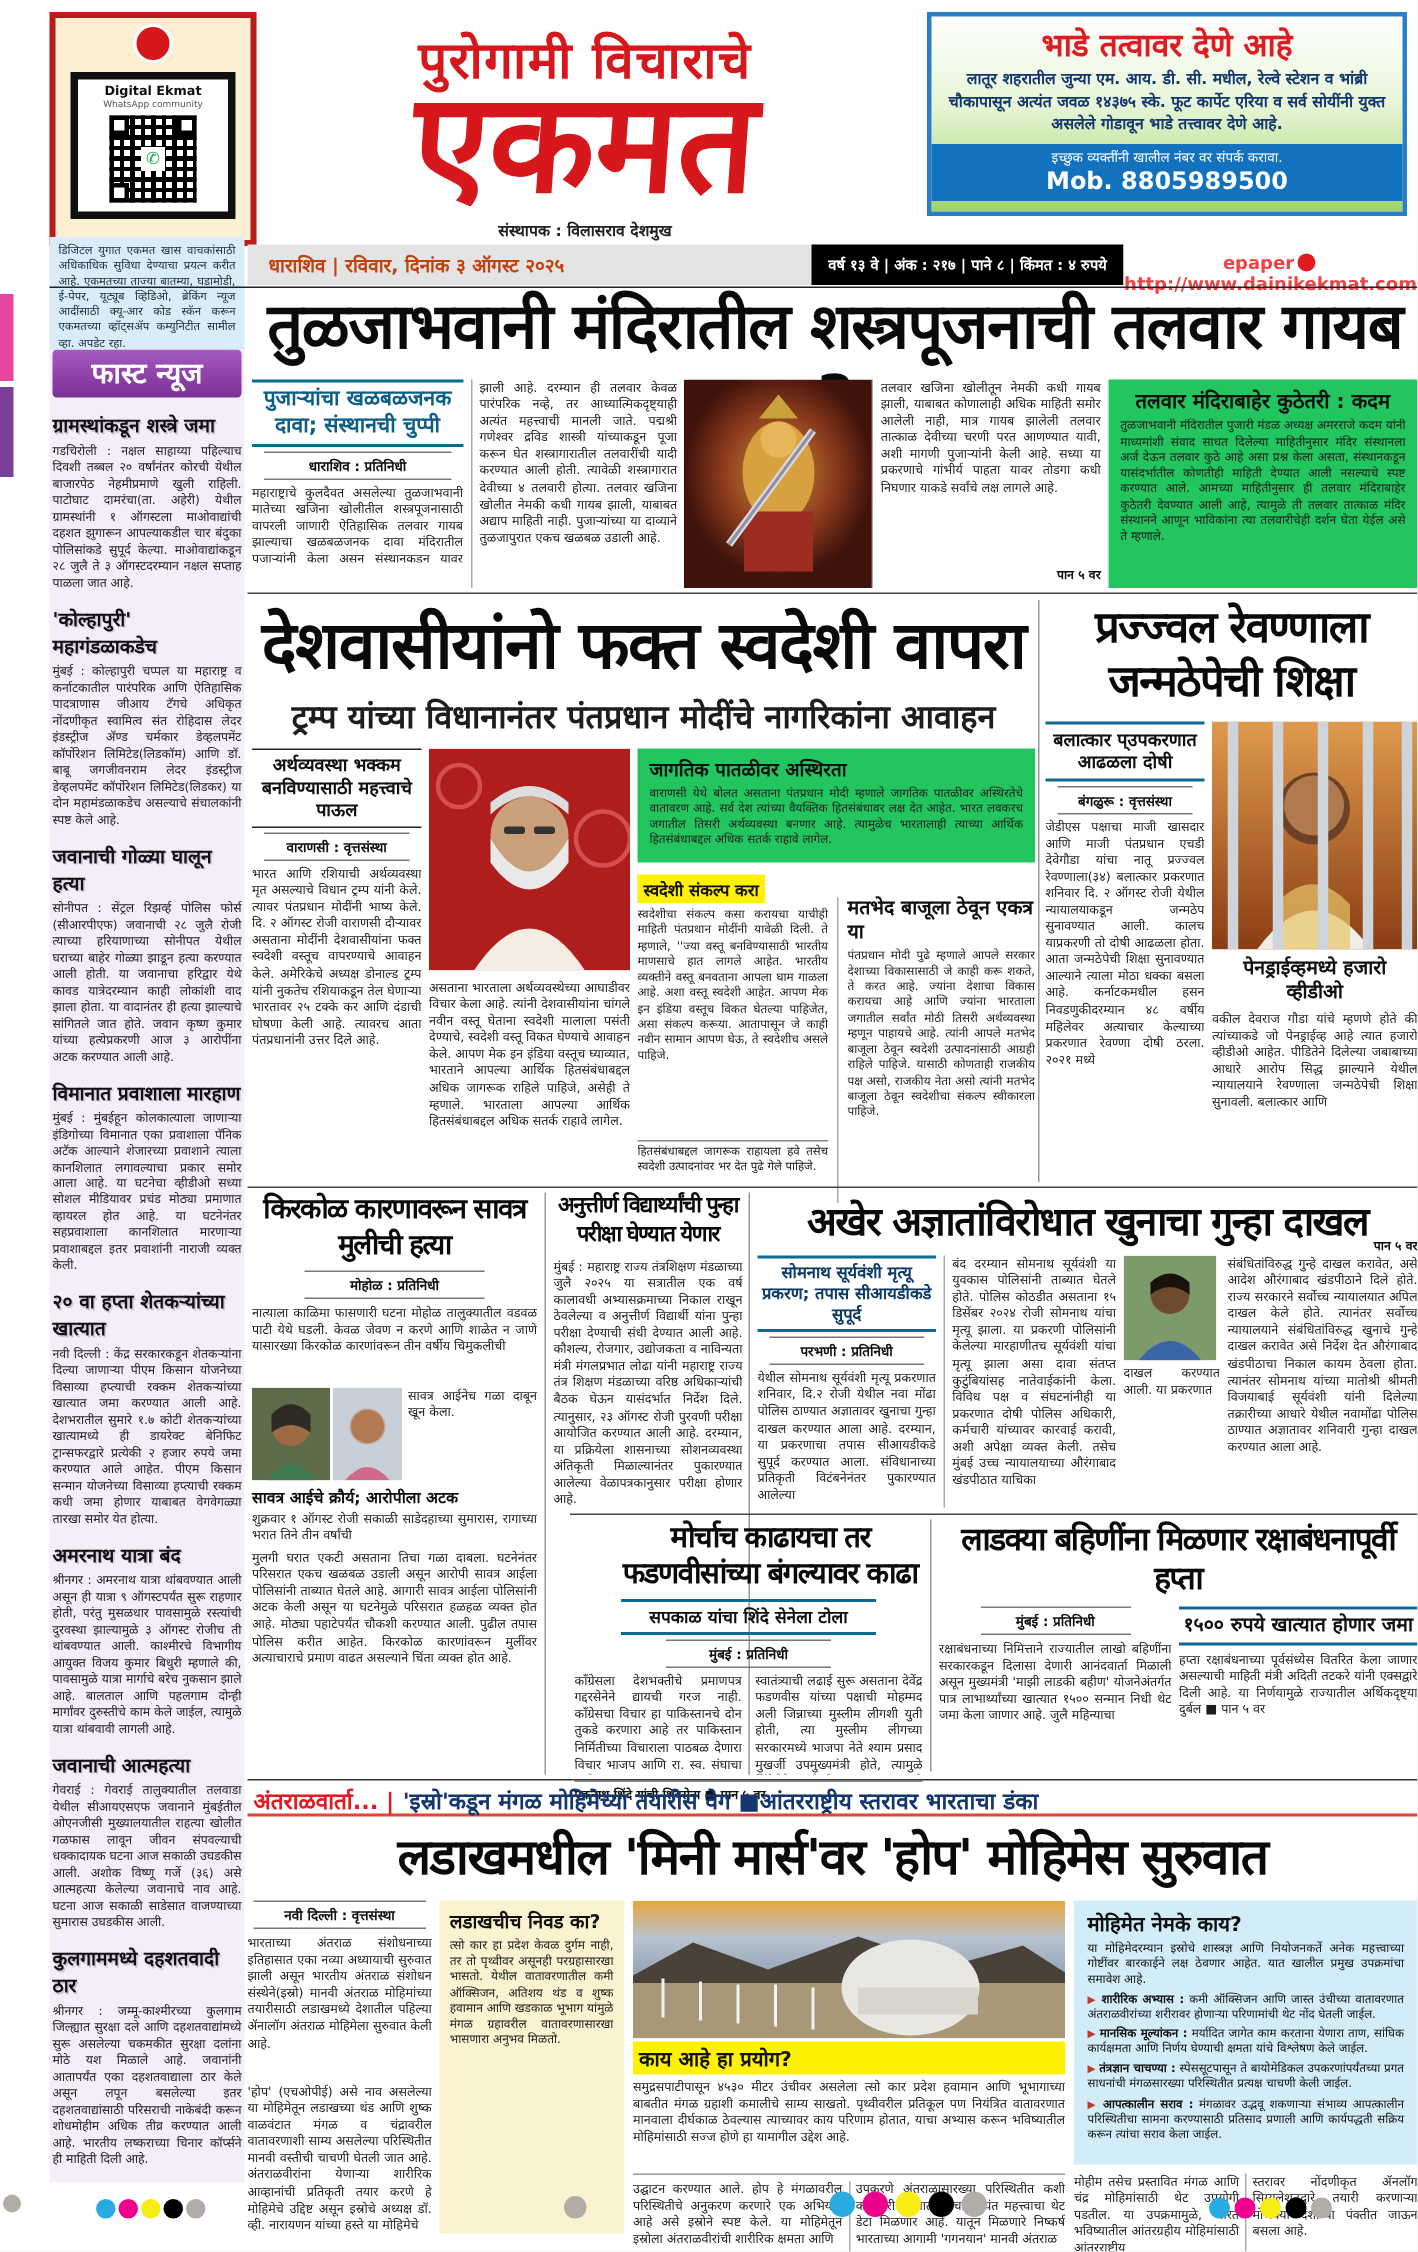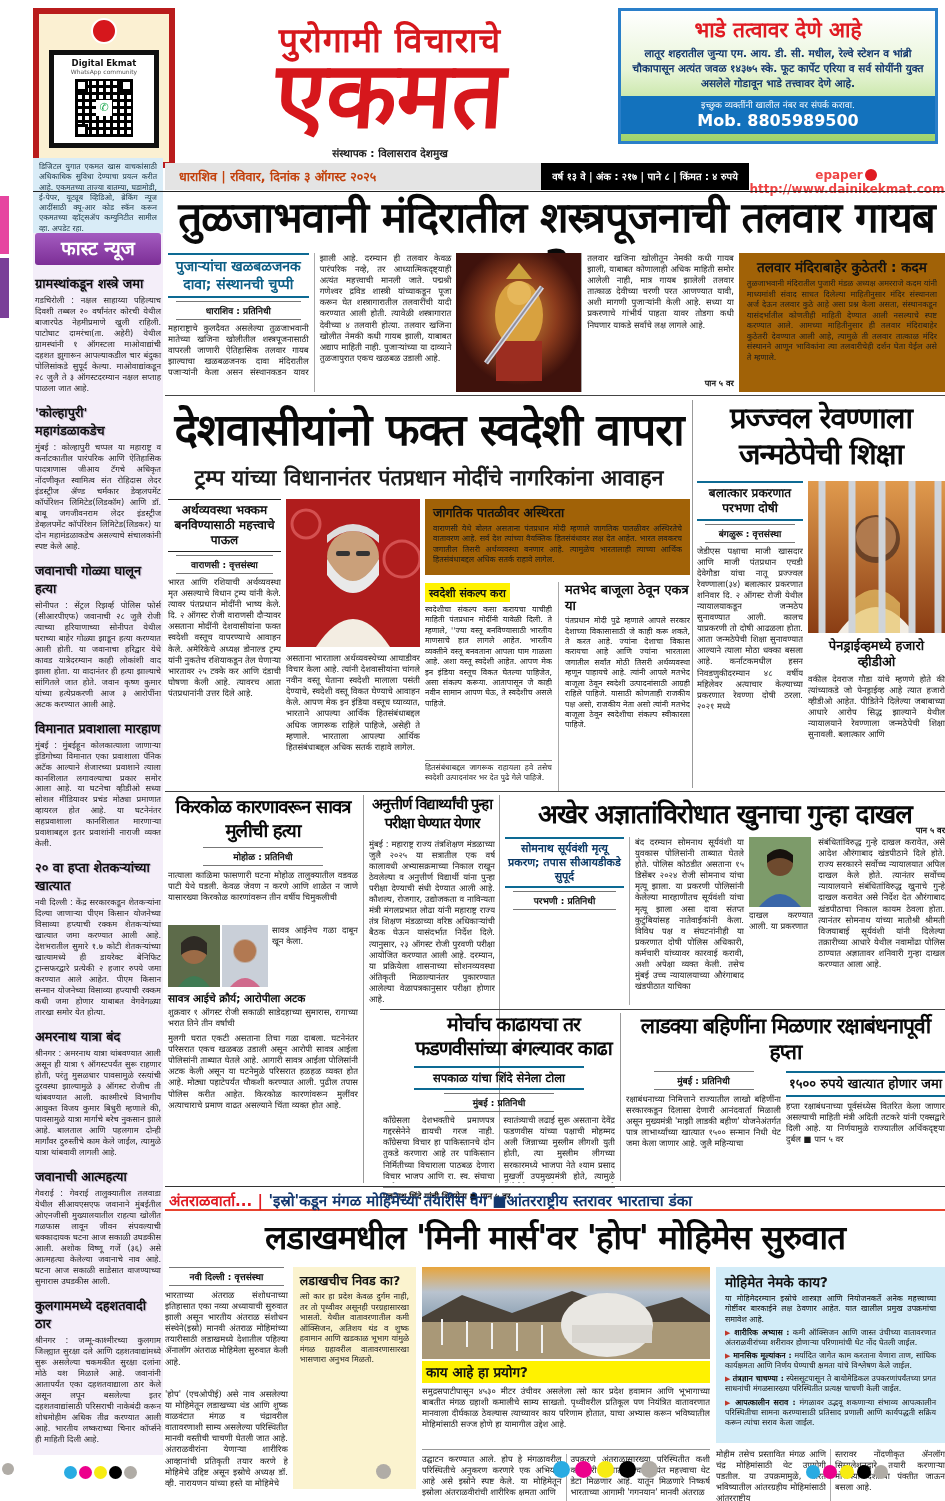--- a/index.html
+++ b/index.html
@@ -5,21 +5,21 @@
   html,body{margin:0;padding:0;background:#e9e9e9;}
   .page{position:relative;width:945px;height:1501px;background:#ffffff;overflow:hidden;
         font-family:"DejaVu Sans","Liberation Sans",sans-serif;color:#111;margin:0 auto;}
   .abs{position:absolute;}
   .just{text-align:justify;}
   .bodytxt{font-size:8.4px;line-height:1.32;color:#1c1c1c;overflow:hidden;}
   
   .tagline{color:#d6171c;font-size:34px;font-weight:800;text-align:center;letter-spacing:1px;}
   .mast-title{color:#d6171c;font-size:92px;font-weight:800;text-align:center;line-height:1;transform:skewX(-4deg);}
   .founder{font-size:10.5px;text-align:center;color:#222;font-weight:600;}
-  .qrbox{background:#fbf0d2;border:6px solid #b91c1c;text-align:center;}
+  .qrbox{background:#fbf0d2;border:4px solid #b91c1c;text-align:center;}
   .qrpanel{background:#fff;border:5px solid #101010;margin:6px auto 0;width:100px;padding:3px 0 6px;}
   .qrbrand{font-size:8.5px;font-weight:700;}
   .qrcomm{font-size:6px;color:#555;}
   .qrpattern{position:relative;width:58px;height:58px;margin:4px auto 0;
      background-image:repeating-linear-gradient(0deg,#000 0 3px,transparent 3px 7px),
                       repeating-linear-gradient(90deg,#000 0 3px,transparent 3px 7px);}
   .qrcorner{position:absolute;width:13px;height:13px;border:3px solid #000;background:#fff;box-sizing:border-box;}
   .qrcenter{position:absolute;left:21px;top:21px;width:16px;height:16px;background:#fff;color:#1daa50;font-size:11px;line-height:16px;}
   .ekmat-dot{width:22px;height:22px;border-radius:50%;background:#d6171c;margin:4px auto 0;border:2px solid #fff;
              color:#fff;font-size:5px;line-height:20px;overflow:hidden;}
@@ -33,21 +33,21 @@
   .dateband{display:flex;align-items:stretch;font-weight:700;}
   .db-left{flex:1;background:#e4e4e4;font-size:12.5px;padding:5px 0 0 14px;color:#c2410c;}
   .db-issue{width:208px;background:#000;color:#fff;font-size:9.8px;text-align:center;padding-top:7px;}
   .db-epaper{width:196px;background:#fff;font-size:12px;text-align:center;padding-top:5px;color:#ef4444;}
   .epaper-ic{display:inline-block;width:12px;height:12px;border-radius:50%;background:#e01b22;vertical-align:-2px;margin:0 2px;}
   
   .h-xxl{font-weight:800;color:#0a0a0a;text-align:center;letter-spacing:-1px;}
   .teal-rule{border-top:2px solid #0d6a93;border-bottom:2px solid #0d6a93;}
   .claim-title{color:#0d5f86;font-size:14px;font-weight:800;text-align:center;line-height:1.25;padding:3px 0;}
   .dateline{font-size:9px;font-weight:700;text-align:center;padding:2px 0;border-top:1px solid #777;border-bottom:1px solid #777;margin:3px 8px;}
-  .sidebox{background:#a16207;padding:5px 8px;box-sizing:border-box;}
+  .sidebox{background:#22c55e;padding:5px 8px;box-sizing:border-box;}
   .sidebox h4{margin:0 0 3px;font-size:13.5px;text-align:center;}
   .ybox-title{background:#fff200;font-weight:800;font-size:11px;padding:2px 4px;display:inline-block;}
   .jump{font-size:8.2px;font-weight:700;text-align:right;}
   .colrule{border-left:1px solid #aaa;}
   
   .fastnews{background:#f4eef9;}
   .fn-head{background:linear-gradient(180deg,#a45cc0,#7c2e96);color:#fff;font-size:19px;font-weight:800;text-align:center;border-radius:3px;padding:2px 0 4px;}
   .fn-item-title{font-size:12.8px;font-weight:800;color:#101010;margin:9px 0 3px;text-shadow:1px 1px 0 #cfc3da;}
   .fn-item-body{font-size:8.2px;line-height:1.34;color:#242424;text-align:justify;}
   .photo{overflow:hidden;position:relative;}
@@ -216,35 +216,35 @@
         <div class="sidebox" style="width:100%;height:76px;">
           <h4 style="text-align:left;font-size:12.5px;">जागतिक पातळीवर अस्थिरता</h4>
           <div class="bodytxt just" style="font-size:7.9px;height:50px;">वाराणसी येथे बोलत असताना पंतप्रधान मोदी म्हणाले जागतिक पातळीवर अस्थिरतेचे वातावरण आहे. सर्व देश त्यांच्या वैयक्तिक हितसंबंधावर लक्ष देत आहेत. भारत लवकरच जगातील तिसरी अर्थव्यवस्था बनणार आहे. त्यामुळेच भारतालाही त्याच्या आर्थिक हितसंबंधाबद्दल अधिक सतर्क राहावे लागेल.</div>
         </div>
         <div style="display:flex;margin-top:7px;">
           <div style="width:130px;">
             <div class="ybox-title">स्वदेशी संकल्प करा</div>
             <div class="bodytxt just" style="margin-top:3px;height:152px;font-size:7.9px;">स्वदेशीचा संकल्प कसा करायचा याचीही माहिती पंतप्रधान मोदींनी यावेळी दिली. ते म्हणाले, ''ज्या वस्तू बनविण्यासाठी भारतीय माणसाचे हात लागले आहेत. भारतीय व्यक्तीने वस्तू बनवताना आपला घाम गाळला आहे. अशा वस्तू स्वदेशी आहेत. आपण मेक इन इंडिया वस्तूच विकत घेतल्या पाहिजेत, असा संकल्प करूया. आतापासून जे काही नवीन सामान आपण घेऊ, ते स्वदेशीच असले पाहिजे.</div>
             <div class="bodytxt just" style="border-top:1px solid #888;margin-top:3px;padding-top:2px;font-size:7.7px;height:28px;">हितसंबंधाबद्दल जागरूक राहायला हवे तसेच स्वदेशी उत्पादनांवर भर देत पुढे गेले पाहिजे.</div>
           </div>
-          <div class="colrule" style="width:128px;padding-left:6px;margin-left:6px;">
+          <div class="colrule" style="width:128px;padding-left:6px;margin-left:6px;margin-top:16px;">
             <div style="font-weight:800;font-size:13px;line-height:1.2;">मतभेद बाजूला ठेवून एकत्र या</div>
             <div class="bodytxt just" style="margin-top:3px;height:170px;font-size:7.9px;">पंतप्रधान मोदी पुढे म्हणाले आपले सरकार देशाच्या विकासासाठी जे काही करू शकते, ते करत आहे. ज्यांना देशाचा विकास करायचा आहे आणि ज्यांना भारताला जगातील सर्वांत मोठी तिसरी अर्थव्यवस्था म्हणून पाहायचे आहे. त्यांनी आपले मतभेद बाजूला ठेवून स्वदेशी उत्पादनांसाठी आग्रही राहिले पाहिजे. यासाठी कोणताही राजकीय पक्ष असो, राजकीय नेता असो त्यांनी मतभेद बाजूला ठेवून स्वदेशीचा संकल्प स्वीकारला पाहिजे.</div>
           </div>
         </div>
       </div>
     </div>
   </div>
 
   <div class="abs" style="left:692px;top:400px;height:388px;border-left:1px solid #999;"></div>
   <div class="abs" style="left:697px;top:400px;width:248px;height:390px;">
     <div class="h-xxl" style="font-size:29px;line-height:1.25;">प्रज्ज्वल रेवण्णाला जन्मठेपेची शिक्षा</div>
     <div style="display:flex;margin-top:8px;">
       <div style="width:106px;padding-right:5px;">
-        <div class="claim-title teal-rule" style="color:#111;font-size:12px;">बलात्कार प्रकरणात परभणा दोषी</div>
+        <div class="claim-title teal-rule" style="color:#111;font-size:12px;">बलात्कार प्उपकरणात आढळला दोषी</div>
         <div class="dateline">बंगळुरू : वृत्तसंस्था</div>
         <div class="bodytxt just" style="height:218px;">जेडीएस पक्षाचा माजी खासदार आणि माजी पंतप्रधान एचडी देवेगौडा यांचा नातू प्रज्ज्वल रेवण्णाला(३४) बलात्कार प्रकरणात शनिवार दि. २ ऑगस्ट रोजी येथील न्यायालयाकडून जन्मठेप सुनावण्यात आली. कालच याप्रकरणी तो दोषी आढळला होता. आता जन्मठेपेची शिक्षा सुनावण्यात आल्याने त्याला मोठा धक्का बसला आहे. कर्नाटकमधील हसन निवडणुकीदरम्यान ४८ वर्षीय महिलेवर अत्याचार केल्याच्या प्रकरणात रेवण्णा दोषी ठरला. २०२१ मध्ये</div>
       </div>
       <div style="width:137px;">
         <div class="photo" style="width:137px;height:152px;">
           <svg width="137" height="152" viewBox="0 0 137 152" preserveAspectRatio="none">
             <rect width="137" height="152" fill="#c96a2a"></rect>
             <rect width="137" height="152" fill="url(#g2)"></rect>
             <defs>
                 <linearGradient id="g2" x1="0" y1="0" x2="0" y2="1">
@@ -307,20 +307,21 @@
     <div class="bodytxt just" style="margin-top:6px;height:330px;">मुंबई : महाराष्ट्र राज्य तंत्रशिक्षण मंडळाच्या जुलै २०२५ या सत्रातील एक वर्ष कालावधी अभ्यासक्रमाच्या निकाल राखून ठेवलेल्या व अनुत्तीर्ण विद्यार्थी यांना पुन्हा परीक्षा देण्याची संधी देण्यात आली आहे. कौशल्य, रोजगार, उद्योजकता व नाविन्यता मंत्री मंगलप्रभात लोढा यांनी महाराष्ट्र राज्य तंत्र शिक्षण मंडळाच्या वरिष्ठ अधिकाऱ्यांची बैठक घेऊन यासंदर्भात निर्देश दिले. त्यानुसार, २३ ऑगस्ट रोजी पुरवणी परीक्षा आयोजित करण्यात आली आहे. दरम्यान, या प्रक्रियेला शासनाच्या सोशनव्यवस्था अंतिकृती मिळाल्यानंतर पुकारण्यात आलेल्या वेळापत्रकानुसार परीक्षा होणार आहे.</div>
   </div>
 
   <div class="abs" style="left:499px;top:795px;height:388px;border-left:1px solid #999;"></div>
   <div class="abs" style="left:505px;top:795px;width:440px;height:212px;">
     <div class="h-xxl" style="font-size:26px;">अखेर अज्ञातांविरोधात खुनाचा गुन्हा दाखल</div>
     <div style="display:flex;margin-top:6px;">
       <div style="width:122px;padding-right:5px;">
         <div class="claim-title teal-rule" style="color:#0d3a66;font-size:11px;">सोमनाथ सूर्यवंशी मृत्यू प्रकरण; तपास सीआयडीकडे सुपूर्द</div>
         <div class="dateline">परभणी : प्रतिनिधी</div>
+        <div class="bodytxt just" style="height:108px;">येथील सोमनाथ सूर्यवंशी मृत्यू प्रकरणात शनिवार, दि.२ रोजी येथील नवा मोंढा पोलिस ठाण्यात अज्ञातावर खुनाचा गुन्हा दाखल करण्यात आला आहे. दरम्यान, या प्रकरणाचा तपास सीआयडीकडे सुपूर्द करण्यात आला. संविधानाच्या प्रतिकृती विटंबनेनंतर पुकारण्यात आलेल्या</div>
       </div>
       <div class="colrule bodytxt just" style="width:112px;padding:0 5px;height:168px;">बंद दरम्यान सोमनाथ सूर्यवंशी या युवकास पोलिसांनी ताब्यात घेतले होते. पोलिस कोठडीत असताना १५ डिसेंबर २०२४ रोजी सोमनाथ यांचा मृत्यू झाला. या प्रकरणी पोलिसांनी केलेल्या मारहाणीतच सूर्यवंशी यांचा मृत्यू झाला असा दावा संतप्त कुटुंबियांसह नातेवाईकांनी केला. विविध पक्ष व संघटनांनीही या प्रकरणात दोषी पोलिस अधिकारी, कर्मचारी यांच्यावर कारवाई करावी, अशी अपेक्षा व्यक्त केली. तसेच मुंबई उच्च न्यायालयाच्या औरंगाबाद खंडपीठात याचिका</div>
       <div style="width:66px;">
         <div class="photo" style="width:62px;height:70px;">
           <svg width="62" height="70" viewBox="0 0 62 70" preserveAspectRatio="none">
             <rect width="62" height="70" fill="#7d9b6a"></rect>
               <circle cx="31" cy="26" r="13" fill="#6e4a2e"></circle>
             <path d="M10 70 Q31 44 52 70 Z" fill="#3a66a8"></path>
               <path d="M18 18 Q31 6 44 18 L44 26 Q31 16 18 26 Z" fill="#17120e"></path>
           </svg>

